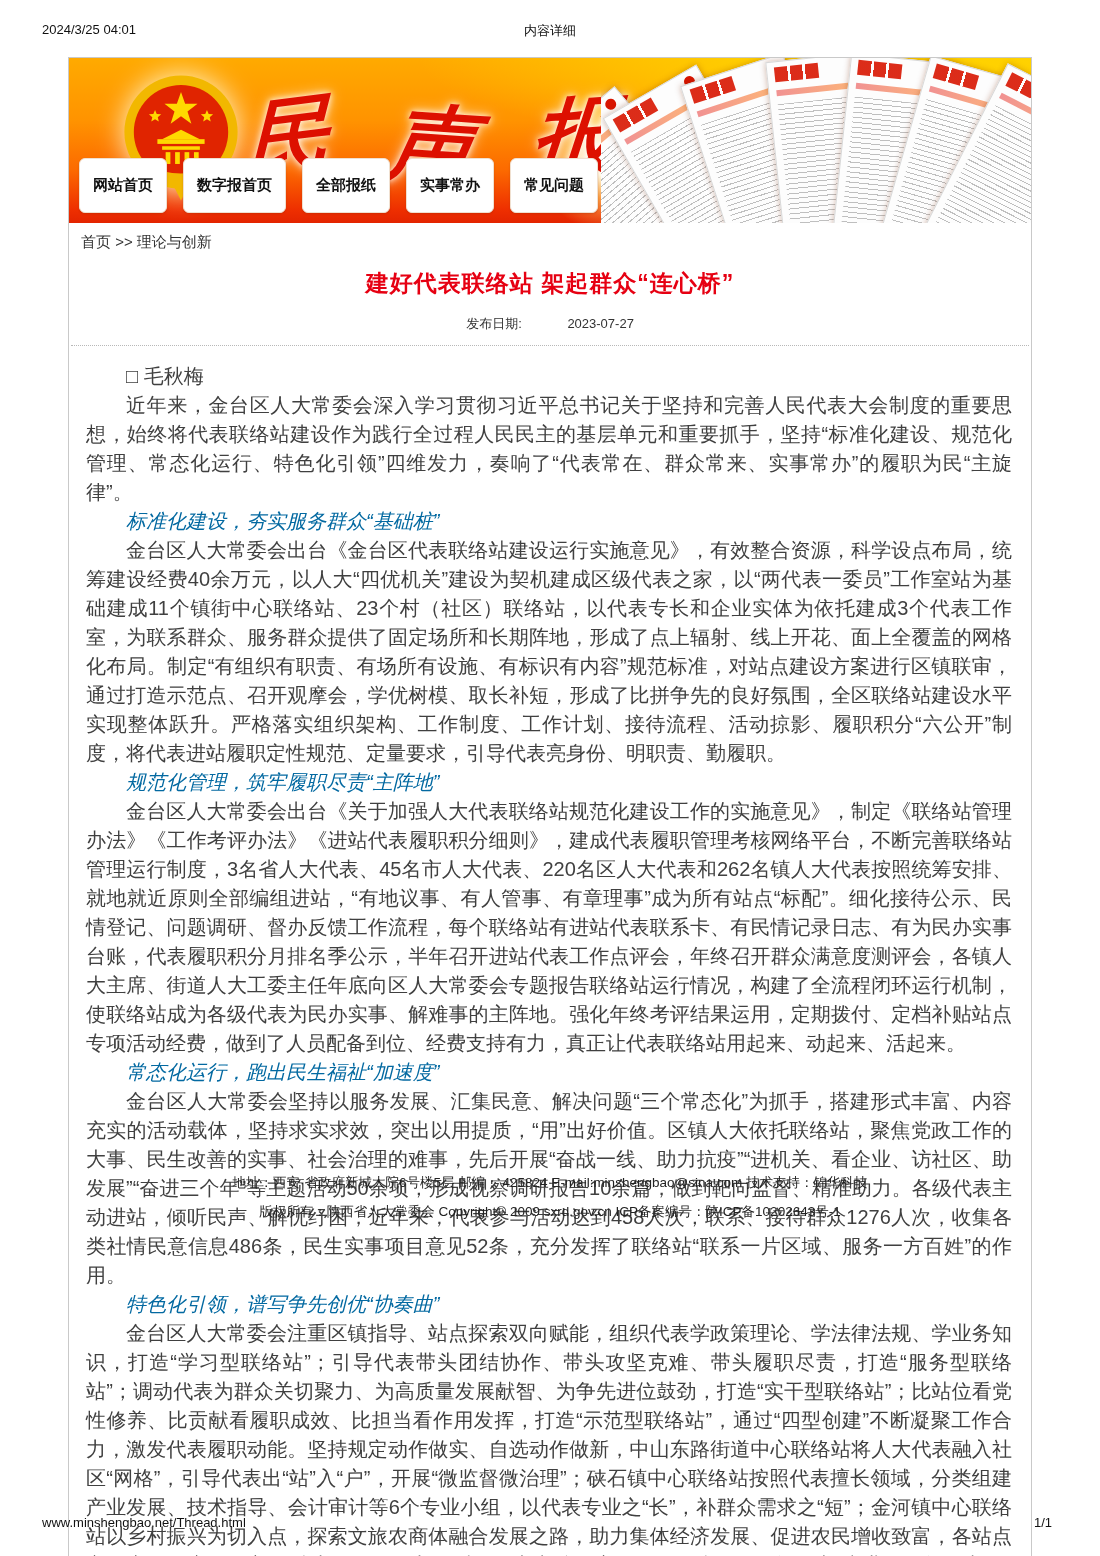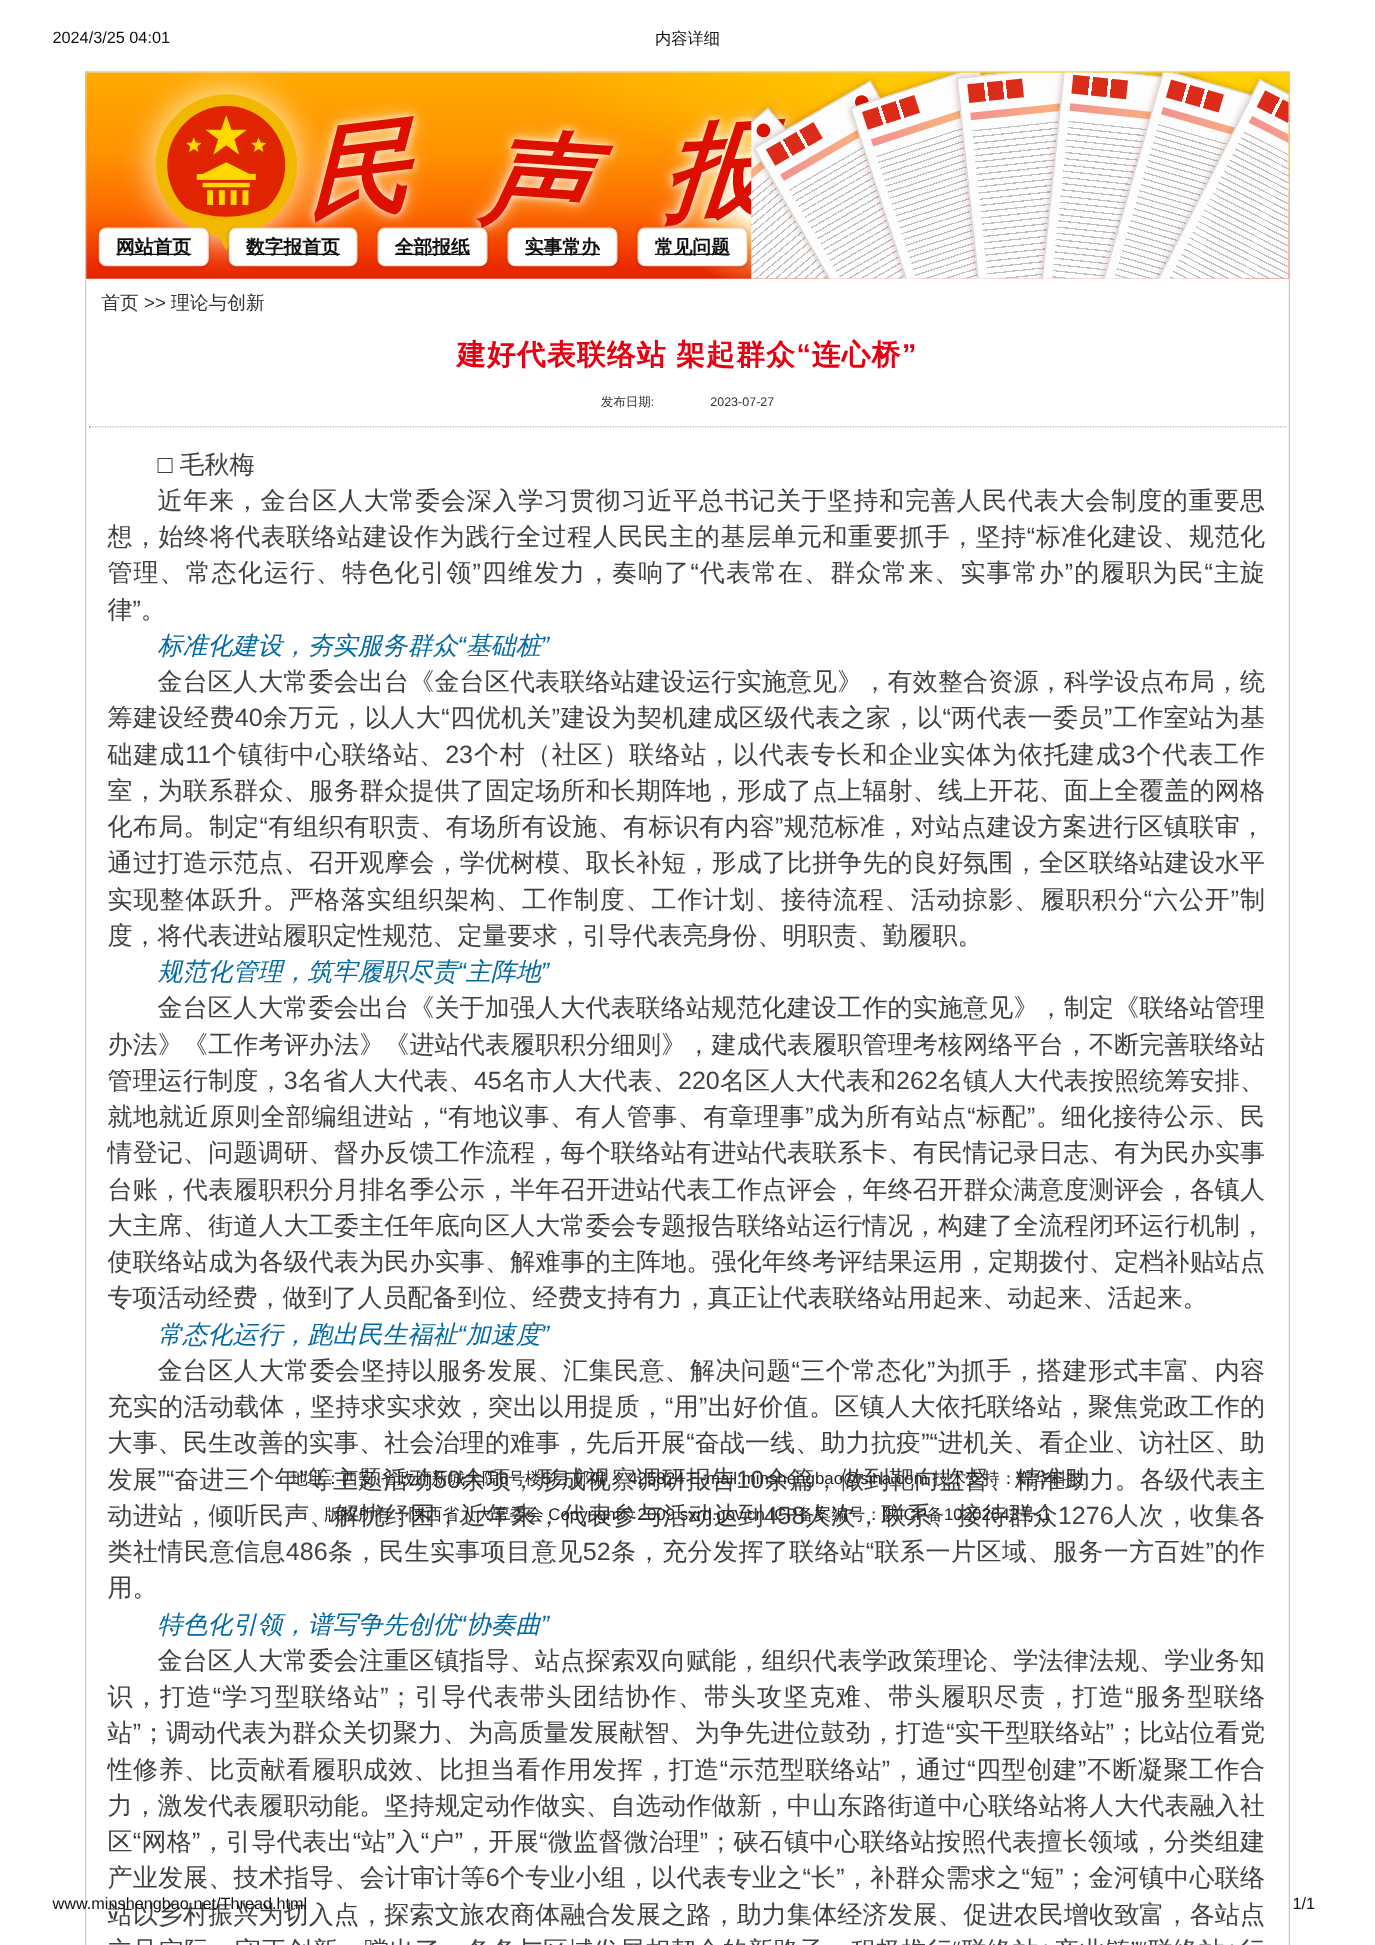--- a/index.html
+++ b/index.html
@@ -56,28 +56,28 @@
   .paper1{ left:-8px;  top:36px; transform:rotate(-40deg); }
   .paper2{ left:52px;  top:18px; transform:rotate(-30deg); }
   .paper3{ left:112px; top:6px;  transform:rotate(-18deg); }
   .paper4{ left:176px; top:-2px; transform:rotate(-6deg); }
   .paper5{ left:238px; top:0px;  transform:rotate(6deg); }
   .paper6{ left:296px; top:8px;  transform:rotate(16deg); }
   .paper7{ left:348px; top:20px; transform:rotate(27deg); width:120px; }
 
   .nav-row { position:absolute; left:10px; bottom:10px; display:flex; gap:16px; }
   .nav-btn { background:#fff; color:#111; font-weight:bold; font-size:15px;
-    padding:5px 13px; border-radius:6px; border:1px solid #f0e0d0; cursor:pointer;
-    box-shadow:0 1px 2px rgba(150,40,0,.3); white-space:nowrap;text-decoration:underline; }
+    padding:17px 13px; border-radius:6px; border:1px solid #f0e0d0; cursor:pointer;
+    box-shadow:0 1px 2px rgba(150,40,0,.3); white-space:nowrap; }
 
   
   .breadcrumb { padding:10px 12px 6px 12px; font-size:15px; color:#333; }
   .article-title { text-align:center; font-size:23px; font-weight:bold; color:#e60012;
     padding:10px 0 2px 0; letter-spacing:1px; }
-  .pub-row { text-align:center; font-size:10px; color:#333; padding:14px 0 12px 0; }
+  .pub-row { text-align:center; font-size:13px; color:#333; padding:14px 0 12px 0; }
   .pub-row .pub-label { margin-right:42px; }
   .dotted-sep { border-top:1px dotted #b8b8b8; margin:0 2px; }
 
   
   .article-body { padding:16px 19px 14px 17px; }
   .article-body p { font-size:20px; line-height:29px; color:#404040; text-align:justify;
     text-indent:2em; word-break:break-all; }
   .article-body p.subhead { color:#0369a1;font-style:italic; }
 
   

